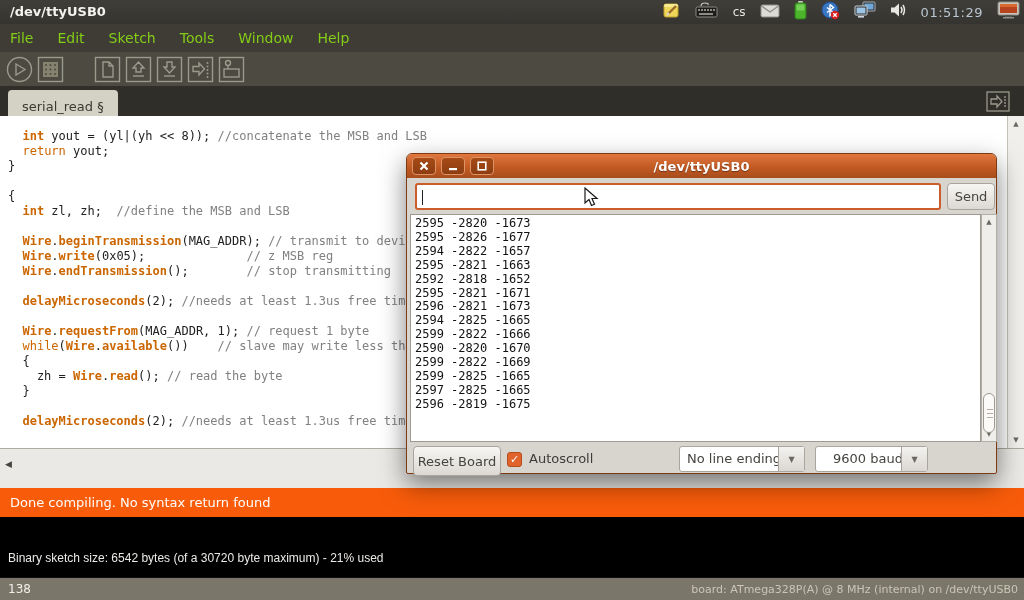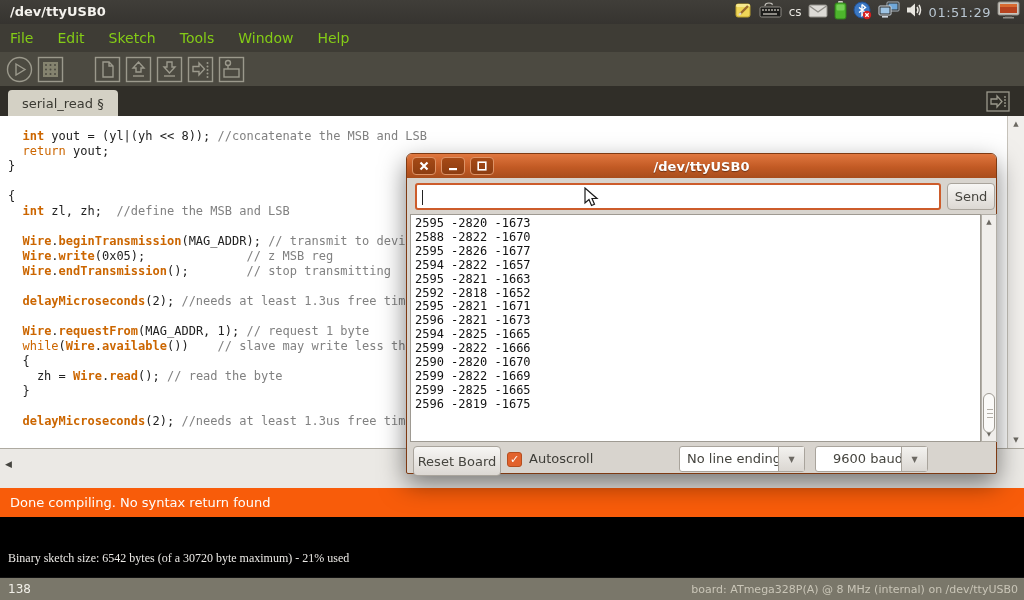--- a/index.html
+++ b/index.html
@@ -3,36 +3,36 @@
 <meta charset="utf-8">
 <style>
   * { margin:0; padding:0; box-sizing:border-box; }
   html,body { width:1024px; height:600px; overflow:hidden; }
   body { font-family:"DejaVu Sans", sans-serif; position:relative; background:#3a3833; }
   .abs { position:absolute; }
 
   
   #panel { left:0; top:0; width:1024px; height:24px; background:linear-gradient(#403e39,#363430); color:#fff; }
   #panel-title { left:10px; top:4px; font-size:13px; font-weight:bold; color:#f5f3ee; }
-  #tray { right:4px; top:0; height:24px; display:flex; align-items:center; gap:6px; }
+  #tray { right:4px; top:0; height:24px; display:flex; align-items:center; gap:14px; }
   .tray-txt { font-size:12px; color:#e8e6e0; }
   #clock { font-size:13px; color:#b9c6d1; letter-spacing:.5px; }
 
   
   #menubar { left:0; top:24px; width:1024px; height:28px; background:#3e3c35; display:flex; align-items:center; gap:24px; padding-left:10px; }
   .menu-item { font-size:14px; color:#84cc16; cursor:default; }
 
   
   #toolbar { left:0; top:52px; width:1024px; height:34px; background:#4c4a41; display:flex; align-items:center; gap:4px; padding-left:6px; }
   .tbtn { width:27px; height:27px; display:flex; align-items:center; justify-content:center; }
   .tbtn + .gap { width:22px; }
 
   
   #tabbar { left:0; top:86px; width:1024px; height:30px; background:#302e28; }
-  #tab-active { left:8px; top:4px; height:26px; background:#d4d1c5; border-radius:4px 4px 0 0; padding:10px 14px; display:flex; align-items:center; font-size:13px; color:#3b3a33; }
+  #tab-active { left:8px; top:4px; height:26px; background:#d4d1c5; border-radius:4px 4px 0 0; padding:16px 14px; display:flex; align-items:center; font-size:13px; color:#3b3a33; }
   #tab-menu-btn { right:14px; top:5px; width:24px; height:21px; }
 
   
   #editor { left:0; top:116px; width:1024px; height:332px; background:#ffffff; overflow:hidden; }
   #code { left:8px; top:13px; font-family:"DejaVu Sans Mono", monospace; font-size:12px; line-height:15px; color:#222; }
   .code-line { white-space:pre; }
   .tk-kw { color:#cc6600; font-weight:bold; }
   .tk-kw2 { color:#cc6600; }
   .tk-fn { color:#cc6600; font-weight:bold; }
   .tk-pl { color:#222; }
@@ -41,21 +41,21 @@
   .sb-arrow { font-size:7px; color:#6b6861; width:100%; text-align:center; position:absolute; }
 
   
   #hstrip { left:0; top:448px; width:1024px; height:40px; background:#ebe9e5; border-top:1px solid #aeaaa1; }
   #hstrip-arrow { left:5px; top:10px; font-size:9px; color:#45443f; }
 
   
   #statusbar { left:0; top:488px; width:1024px; height:29px; display:flex; align-items:center; padding-left:10px; }
   #statusbar span { font-size:13px; color:#fefdfb; }
   #console { left:0; top:517px; width:1024px; height:60px; background:#000; }
-  #console-text { left:8px; top:34px; font-family:Liberation Serif, serif; font-size:12px; color:#eceae6; }
+  #console-text { left:8px; top:34px; font-family:Liberation Sans, sans-serif; font-size:12px; color:#eceae6; }
   #footer { left:0; top:577px; width:1024px; height:23px; background:#7a776a; border-top:1px solid #111; }
   #footer-line { left:8px; top:4px; font-size:12px; color:#f2f0e9; }
   #footer-board { right:6px; top:5px; font-size:11px; color:#c9c5b7; }
 
   
   #serial-win { left:406px; top:153px; width:591px; height:321px; border:1px solid #7e3a13; border-radius:6px 6px 2px 2px; box-shadow:0 10px 26px rgba(0,0,0,.5); background:#d8d4ce; }
   #serial-titlebar { left:0; top:0; width:100%; height:24px; border-radius:5px 5px 0 0; background:linear-gradient(#e0773f,#c25a24 55%,#a84d1c); display:flex; align-items:center; }
   #serial-title { position:absolute; width:100%; text-align:center; font-size:13px; font-weight:bold; color:#fff; text-shadow:0 1px 1px rgba(0,0,0,.4); }
   .winbtn { position:relative; width:24px; height:18px; margin-left:5px; border:1px solid #dd9366; border-radius:4px; background:linear-gradient(#a64a16,#8d3d11); display:flex; align-items:center; justify-content:center; z-index:2; }
   .winbtn svg { display:block; }
@@ -322,32 +322,32 @@
   </div>
   <div id="serial-body" class="abs">
     <div id="serial-input" class="abs" title="">
       <div id="serial-caret" class="abs"></div>
     </div>
     <div id="send-btn" class="abs">
       <span>Send</span>
     </div>
     <div id="serial-data" class="abs">
         <div class="srow">2595 -2820 -1673</div>
-        <div class="srow">2588 -2822 -1670</div>
         <div class="srow">2595 -2826 -1677</div>
         <div class="srow">2594 -2822 -1657</div>
         <div class="srow">2595 -2821 -1663</div>
         <div class="srow">2592 -2818 -1652</div>
         <div class="srow">2595 -2821 -1671</div>
         <div class="srow">2596 -2821 -1673</div>
         <div class="srow">2594 -2825 -1665</div>
         <div class="srow">2599 -2822 -1666</div>
         <div class="srow">2590 -2820 -1670</div>
         <div class="srow">2599 -2822 -1669</div>
         <div class="srow">2599 -2825 -1665</div>
+        <div class="srow">2597 -2825 -1665</div>
         <div class="srow">2596 -2819 -1675</div>
       </div>
     <div id="serial-scroll" class="abs">
       <span class="sb-arrow" style="top:3px;">▲</span>
       <span class="sb-arrow" style="bottom:3px;">▼</span>
       <div id="serial-thumb" class="abs">
         <span class="grip" style="top:15px;"></span>
           <span class="grip" style="top:19px;"></span>
           <span class="grip" style="top:23px;"></span>
       </div>

